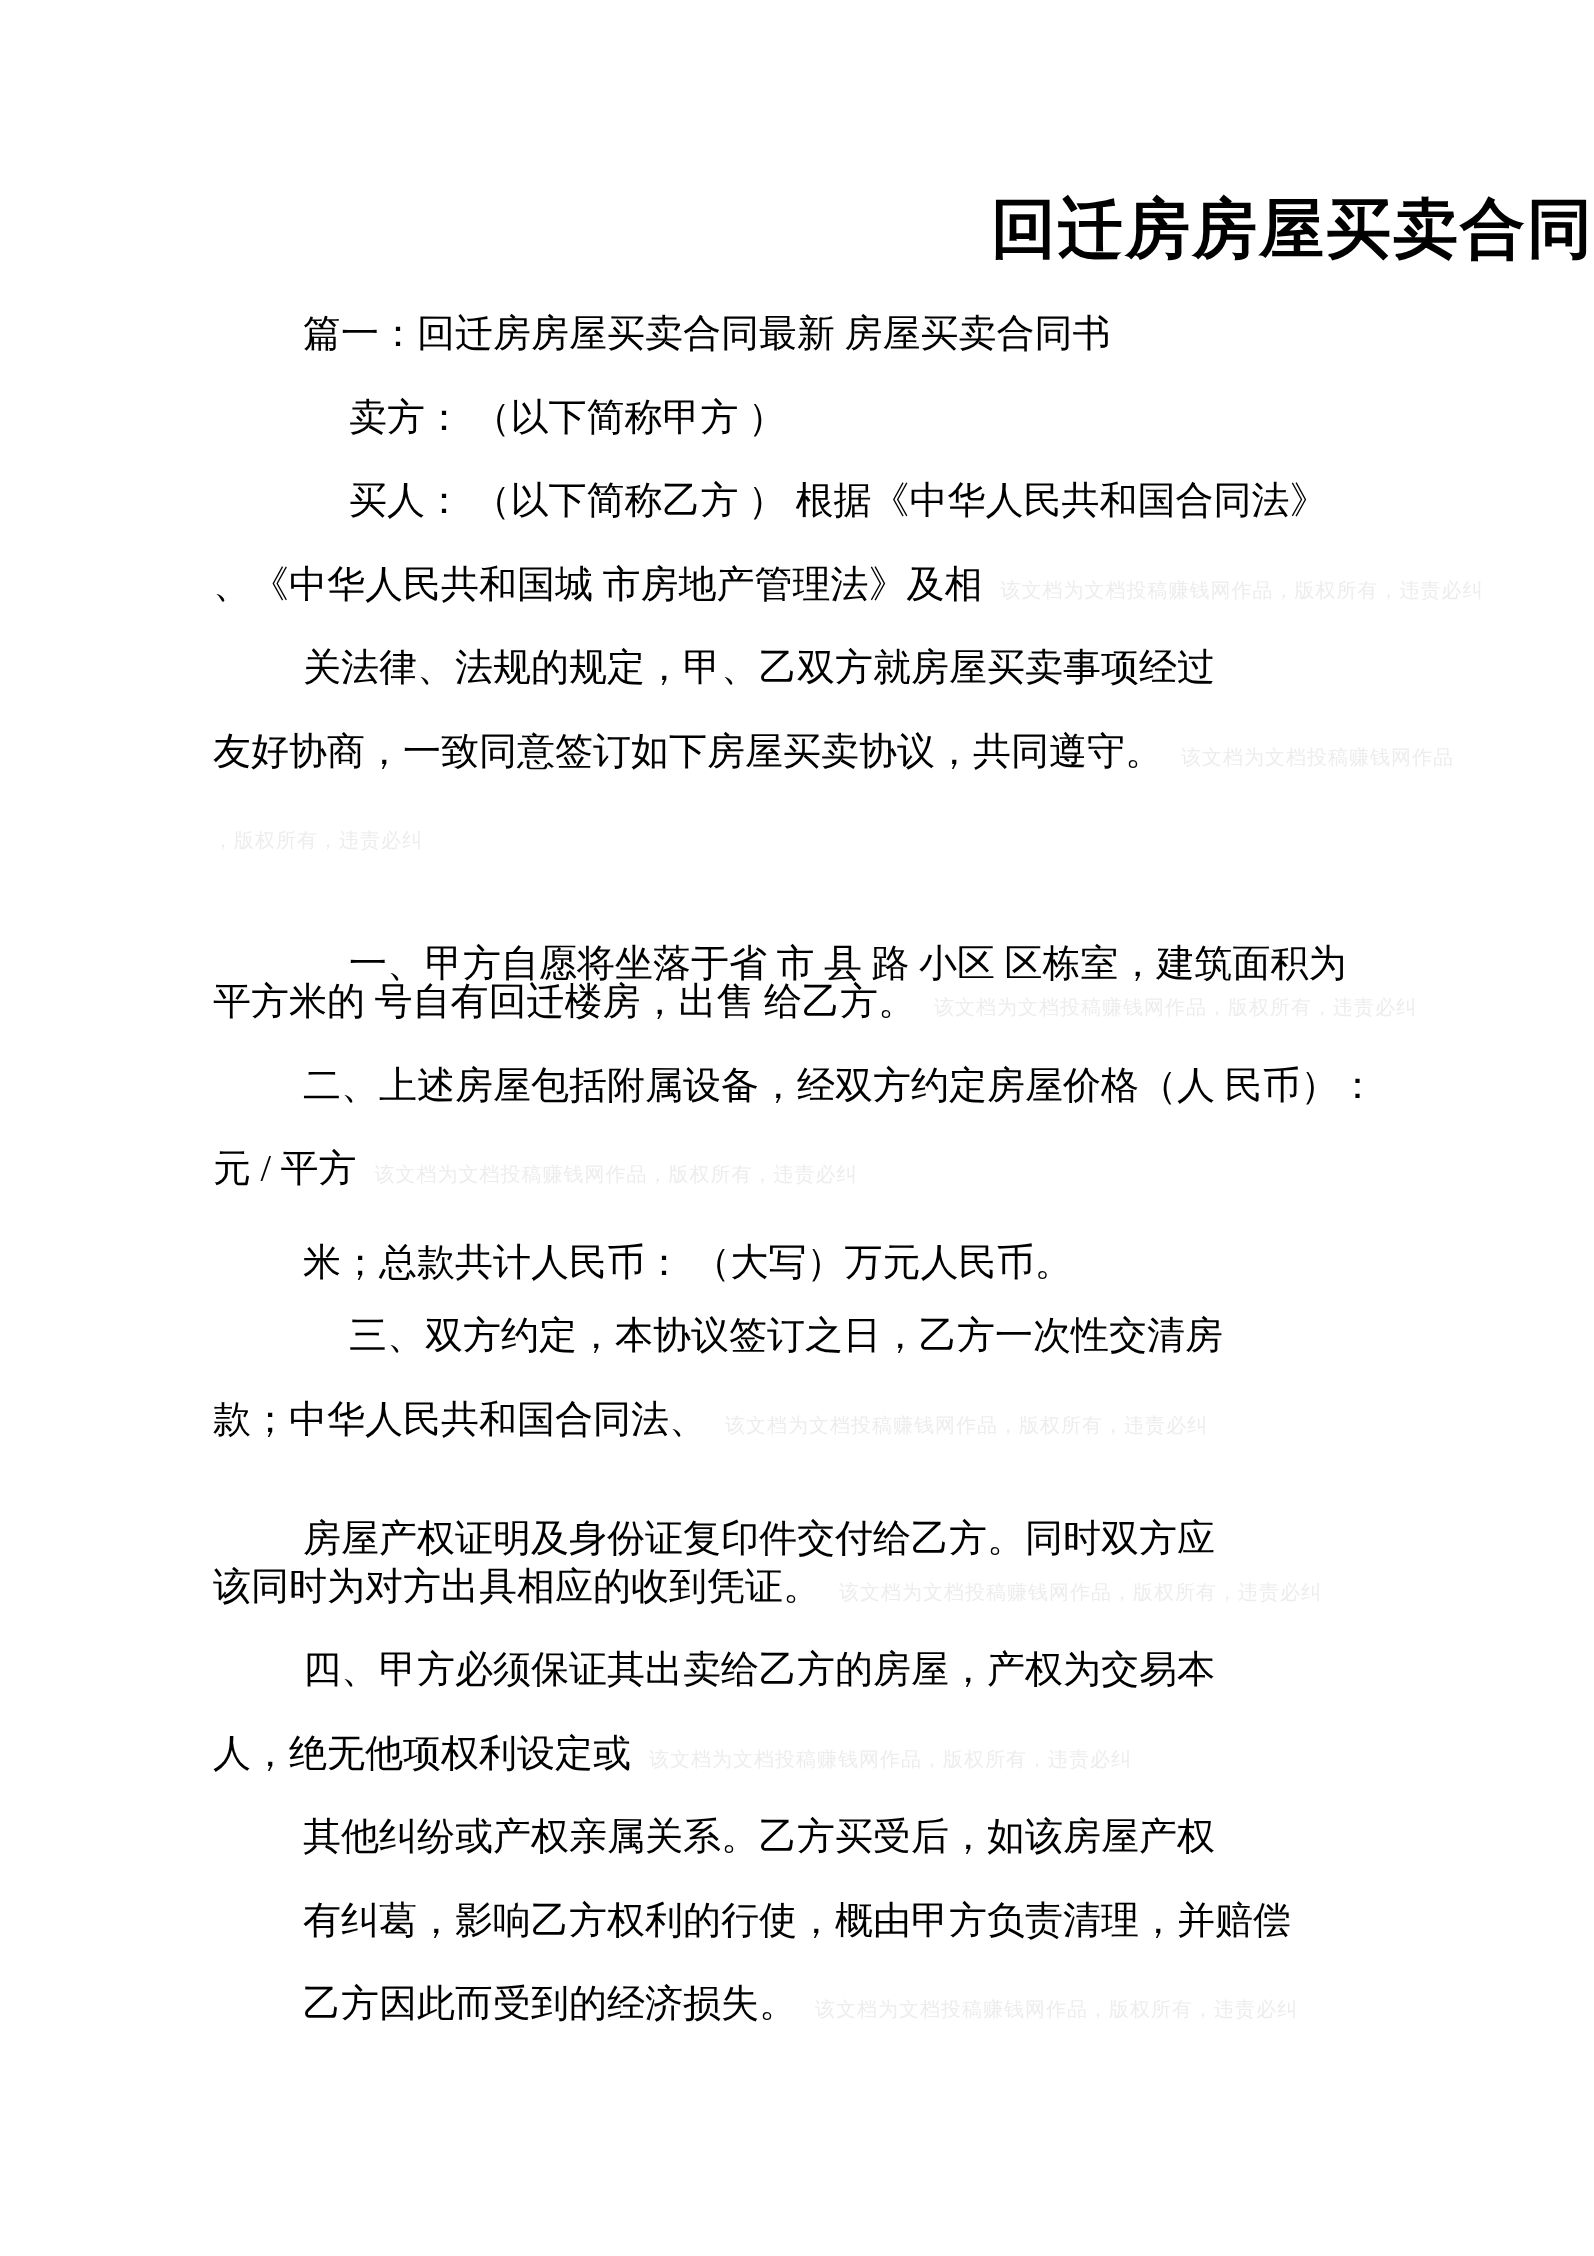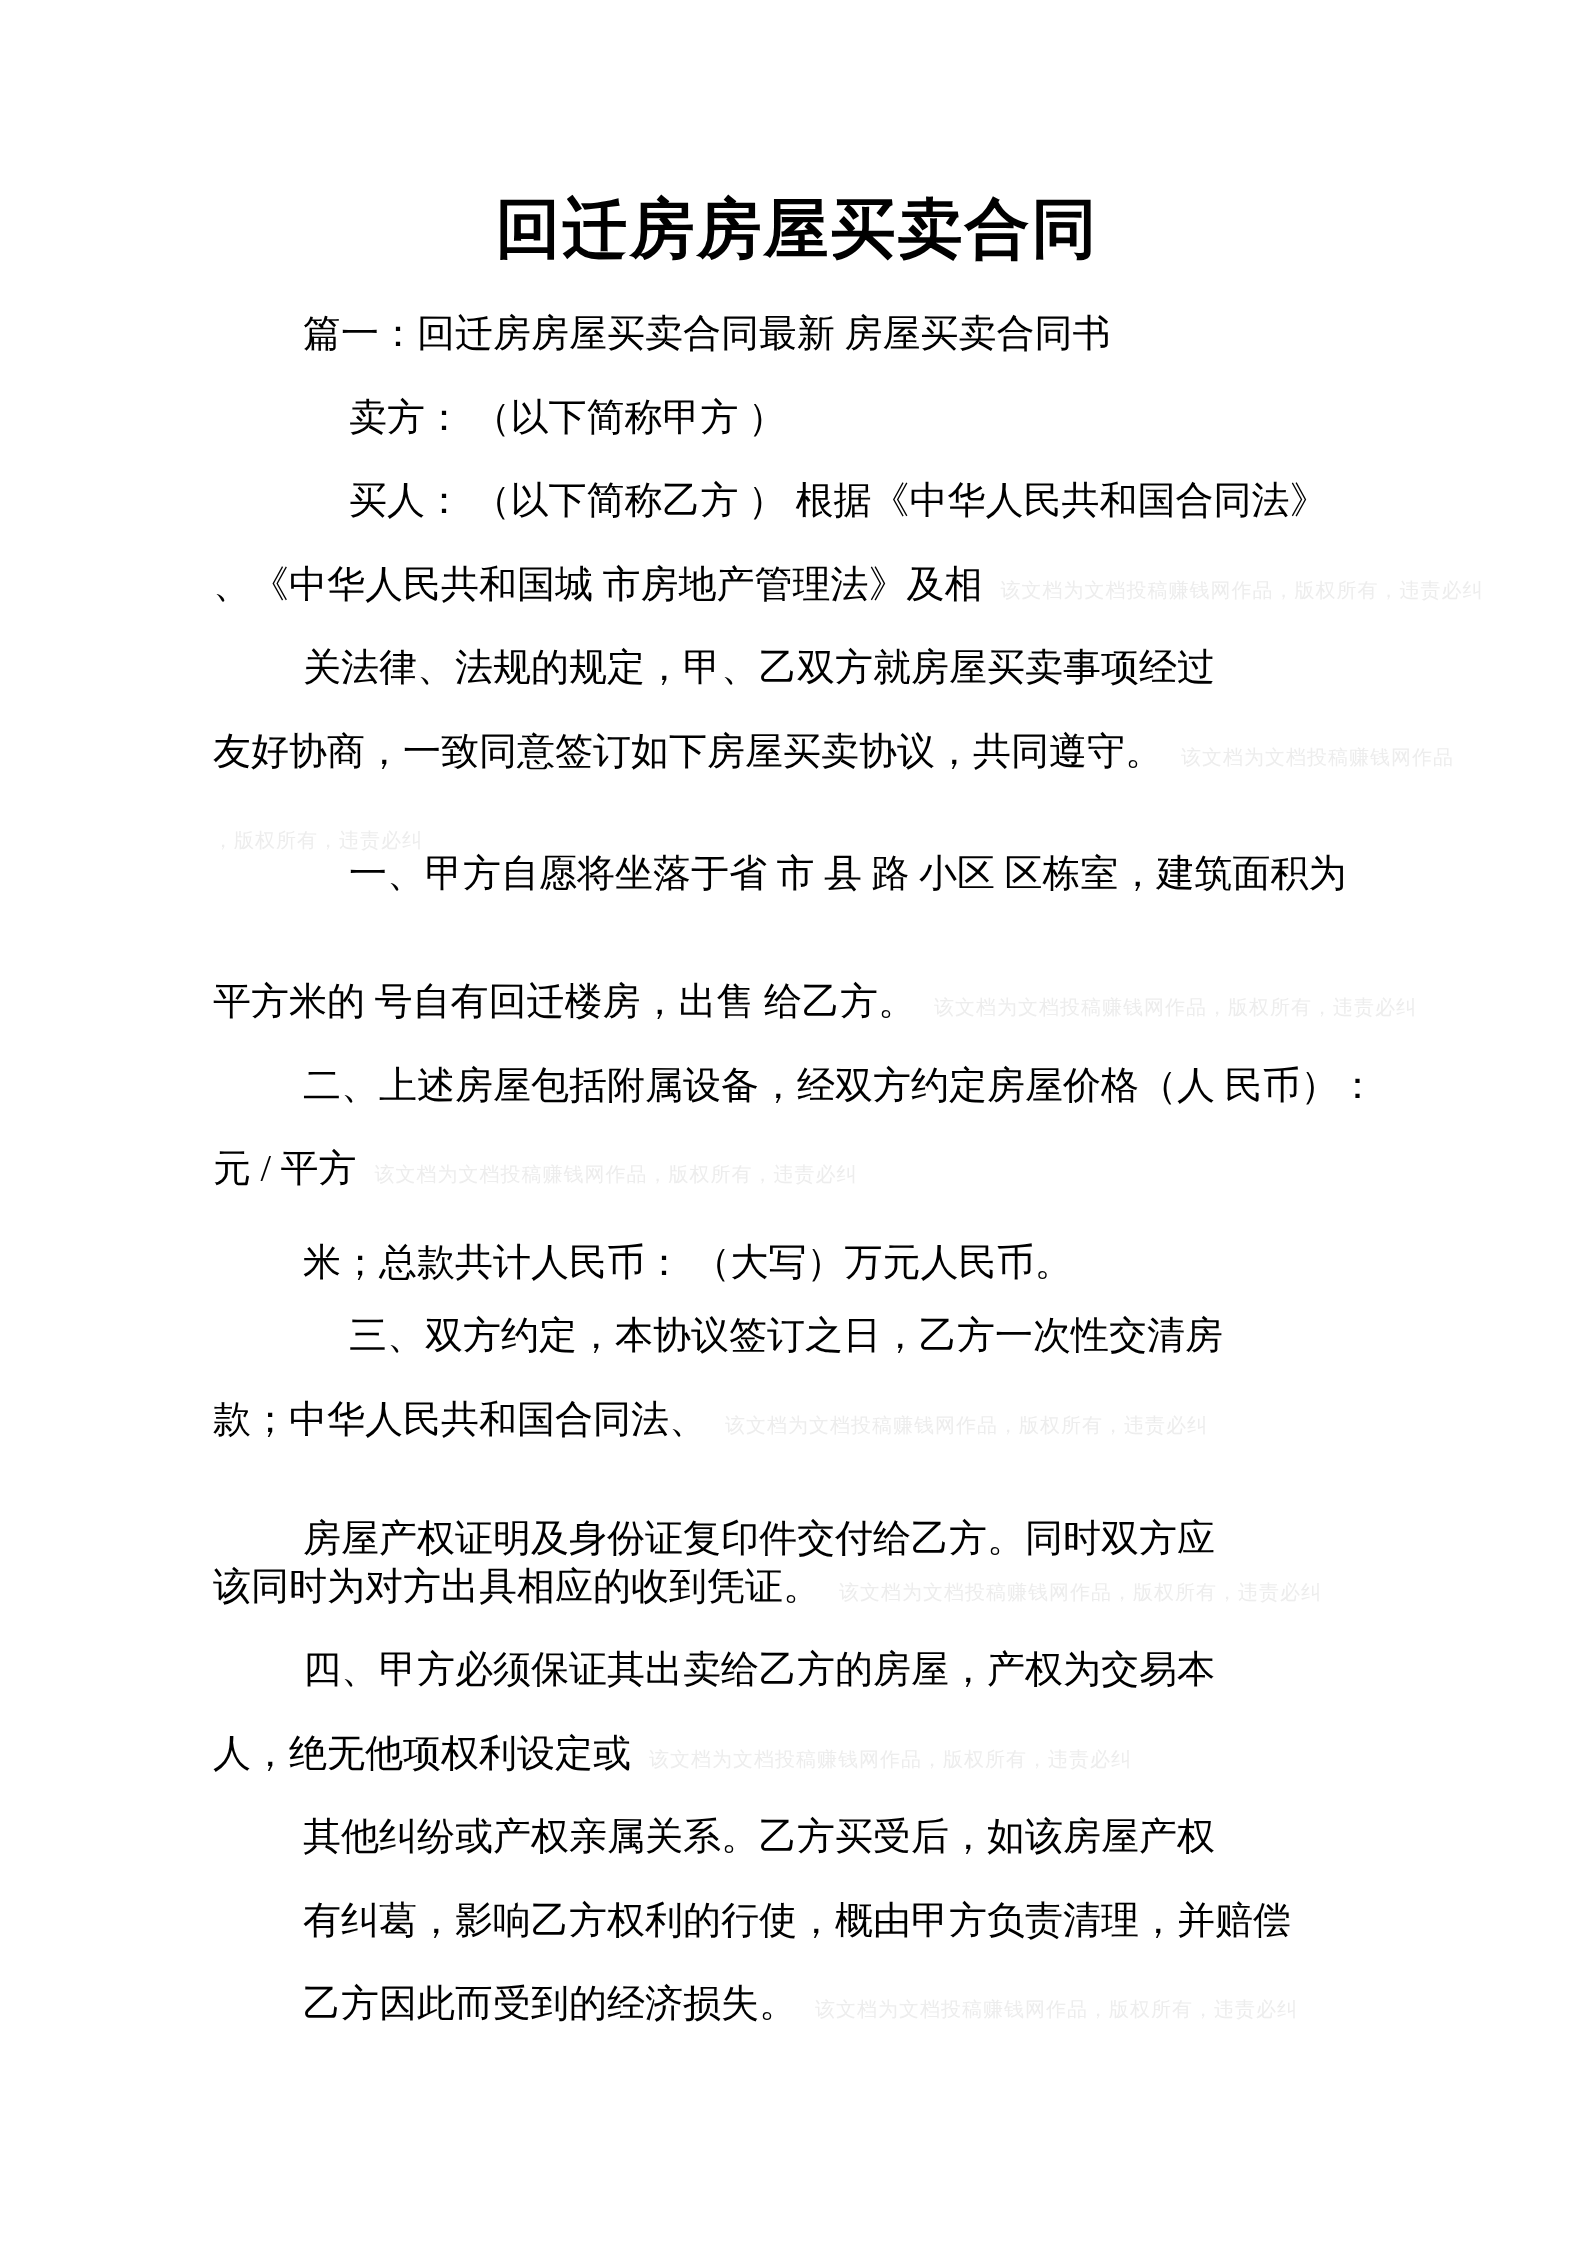--- a/index.html
+++ b/index.html
@@ -13,21 +13,21 @@
     height: 2256px;
     background: #ffffff;
     overflow: hidden;
     font-family: "Liberation Serif", serif;
   }
   .doc-title {
     position: absolute;
     top: 196px;
     left: 0;
     width: 100%;
-    text-align: center;
+    text-align: right;
     font-family: "Liberation Sans", sans-serif;
     font-weight: bold;
     font-size: 65px;
     line-height: 1.0;
     letter-spacing: 2px;
     color: #000000;
   }
   .doc-body {
     position: absolute;
     left: 213px;
@@ -61,21 +61,21 @@
 <div class="page">
   <div class="doc-title">回迁房房屋买卖合同</div>
   <div class="doc-body">
       <div class="line ind-2" style="top: 312px;"><span>篇一：回迁房房屋买卖合同最新 房屋买卖合同书</span></div>
       <div class="line ind-3" style="top: 395.5px;"><span>卖方：   （以下简称甲方 ）</span></div>
       <div class="line ind-3" style="top: 479px;"><span>买人：   （以下简称乙方 ）  根据《中华人民共和国合同法》</span></div>
       <div class="line ind-0" style="top: 562.5px;"><span>、《中华人民共和国城 市房地产管理法》及相</span><span class="wm">该文档为文档投稿赚钱网作品，版权所有，违责必纠</span></div>
       <div class="line ind-2" style="top: 646px;"><span>关法律、法规的规定，甲、乙双方就房屋买卖事项经过</span></div>
       <div class="line ind-0" style="top: 729.5px;"><span>友好协商，一致同意签订如下房屋买卖协议，共同遵守。</span><span class="wm">该文档为文档投稿赚钱网作品</span></div>
       <div class="line ind-0" style="top: 813px;"><span class="wm wm-solo">，版权所有，违责必纠</span></div>
-      <div class="line ind-3" style="top: 852px;"><span>一、甲方自愿将坐落于省 市 县 路 小区 区栋室，建筑面积为</span></div>
+      <div class="line ind-3" style="top: 942px;"><span>一、甲方自愿将坐落于省 市 县 路 小区 区栋室，建筑面积为</span></div>
       <div class="line ind-0" style="top: 980px;"><span>平方米的 号自有回迁楼房，出售 给乙方。</span><span class="wm">该文档为文档投稿赚钱网作品，版权所有，违责必纠</span></div>
       <div class="line ind-2" style="top: 1063.5px;"><span>二、上述房屋包括附属设备，经双方约定房屋价格（人 民币）：</span></div>
       <div class="line ind-0" style="top: 1147px;"><span>元 / 平方</span><span class="wm">该文档为文档投稿赚钱网作品，版权所有，违责必纠</span></div>
       <div class="line ind-2" style="top: 1241px;"><span>米；总款共计人民币：  （大写）万元人民币。</span></div>
       <div class="line ind-3" style="top: 1314px;"><span>三、双方约定，本协议签订之日，乙方一次性交清房</span></div>
       <div class="line ind-0" style="top: 1397.5px;"><span>款；中华人民共和国合同法、</span><span class="wm">该文档为文档投稿赚钱网作品，版权所有，违责必纠</span></div>
       <div class="line ind-2" style="top: 1481px; margin-top: 36px;"><span>房屋产权证明及身份证复印件交付给乙方。同时双方应</span></div>
       <div class="line ind-0" style="top: 1564.5px;"><span>该同时为对方出具相应的收到凭证。</span><span class="wm">该文档为文档投稿赚钱网作品，版权所有，违责必纠</span></div>
       <div class="line ind-2" style="top: 1648px;"><span>四、甲方必须保证其出卖给乙方的房屋，产权为交易本</span></div>
       <div class="line ind-0" style="top: 1731.5px;"><span>人，绝无他项权利设定或</span><span class="wm">该文档为文档投稿赚钱网作品，版权所有，违责必纠</span></div>

